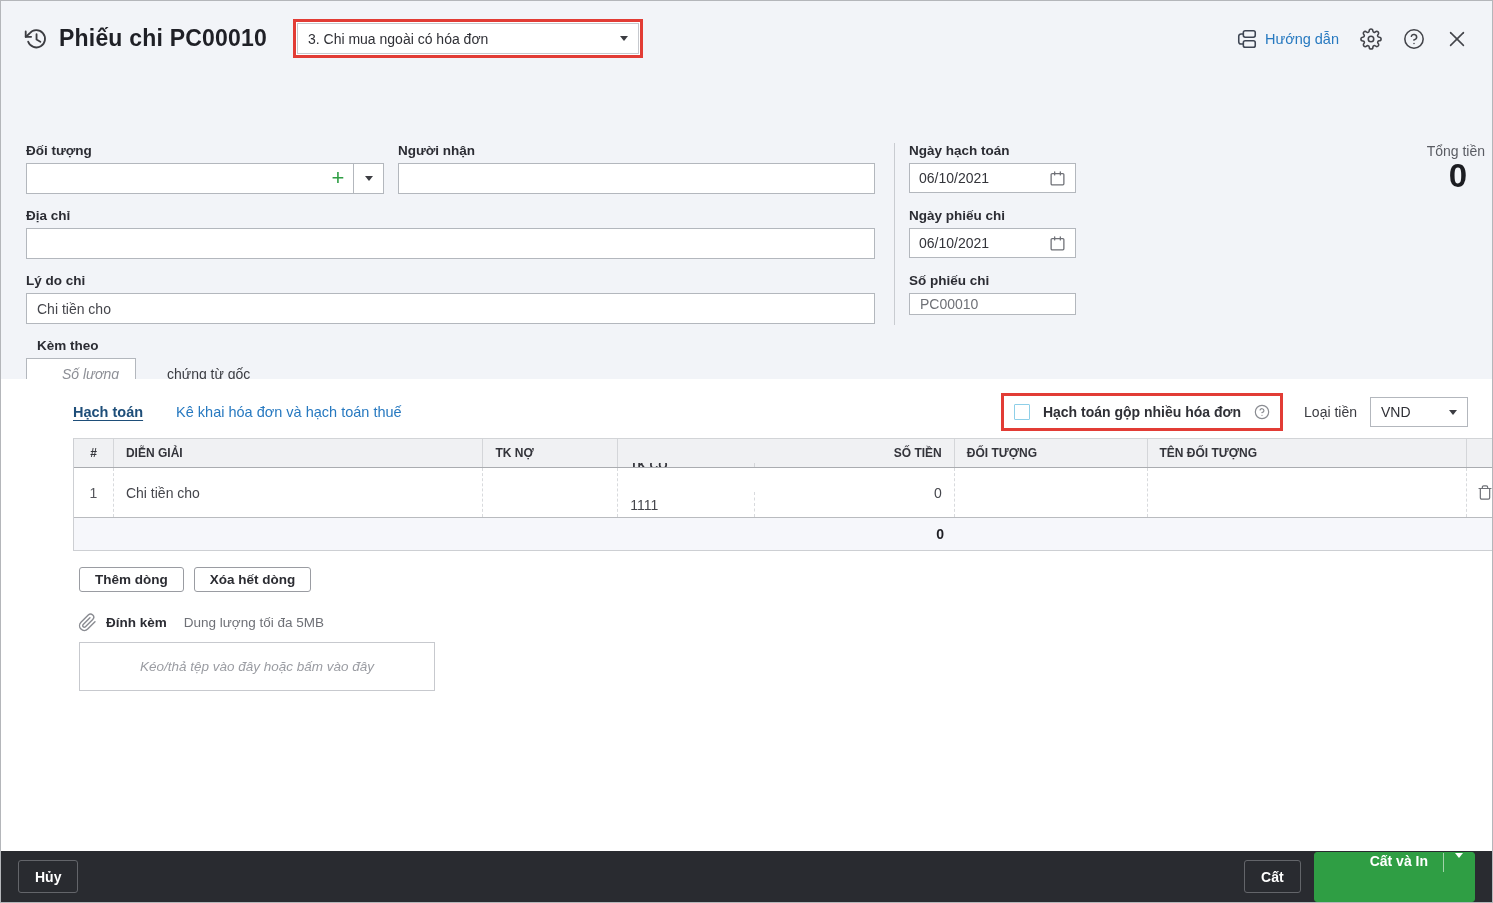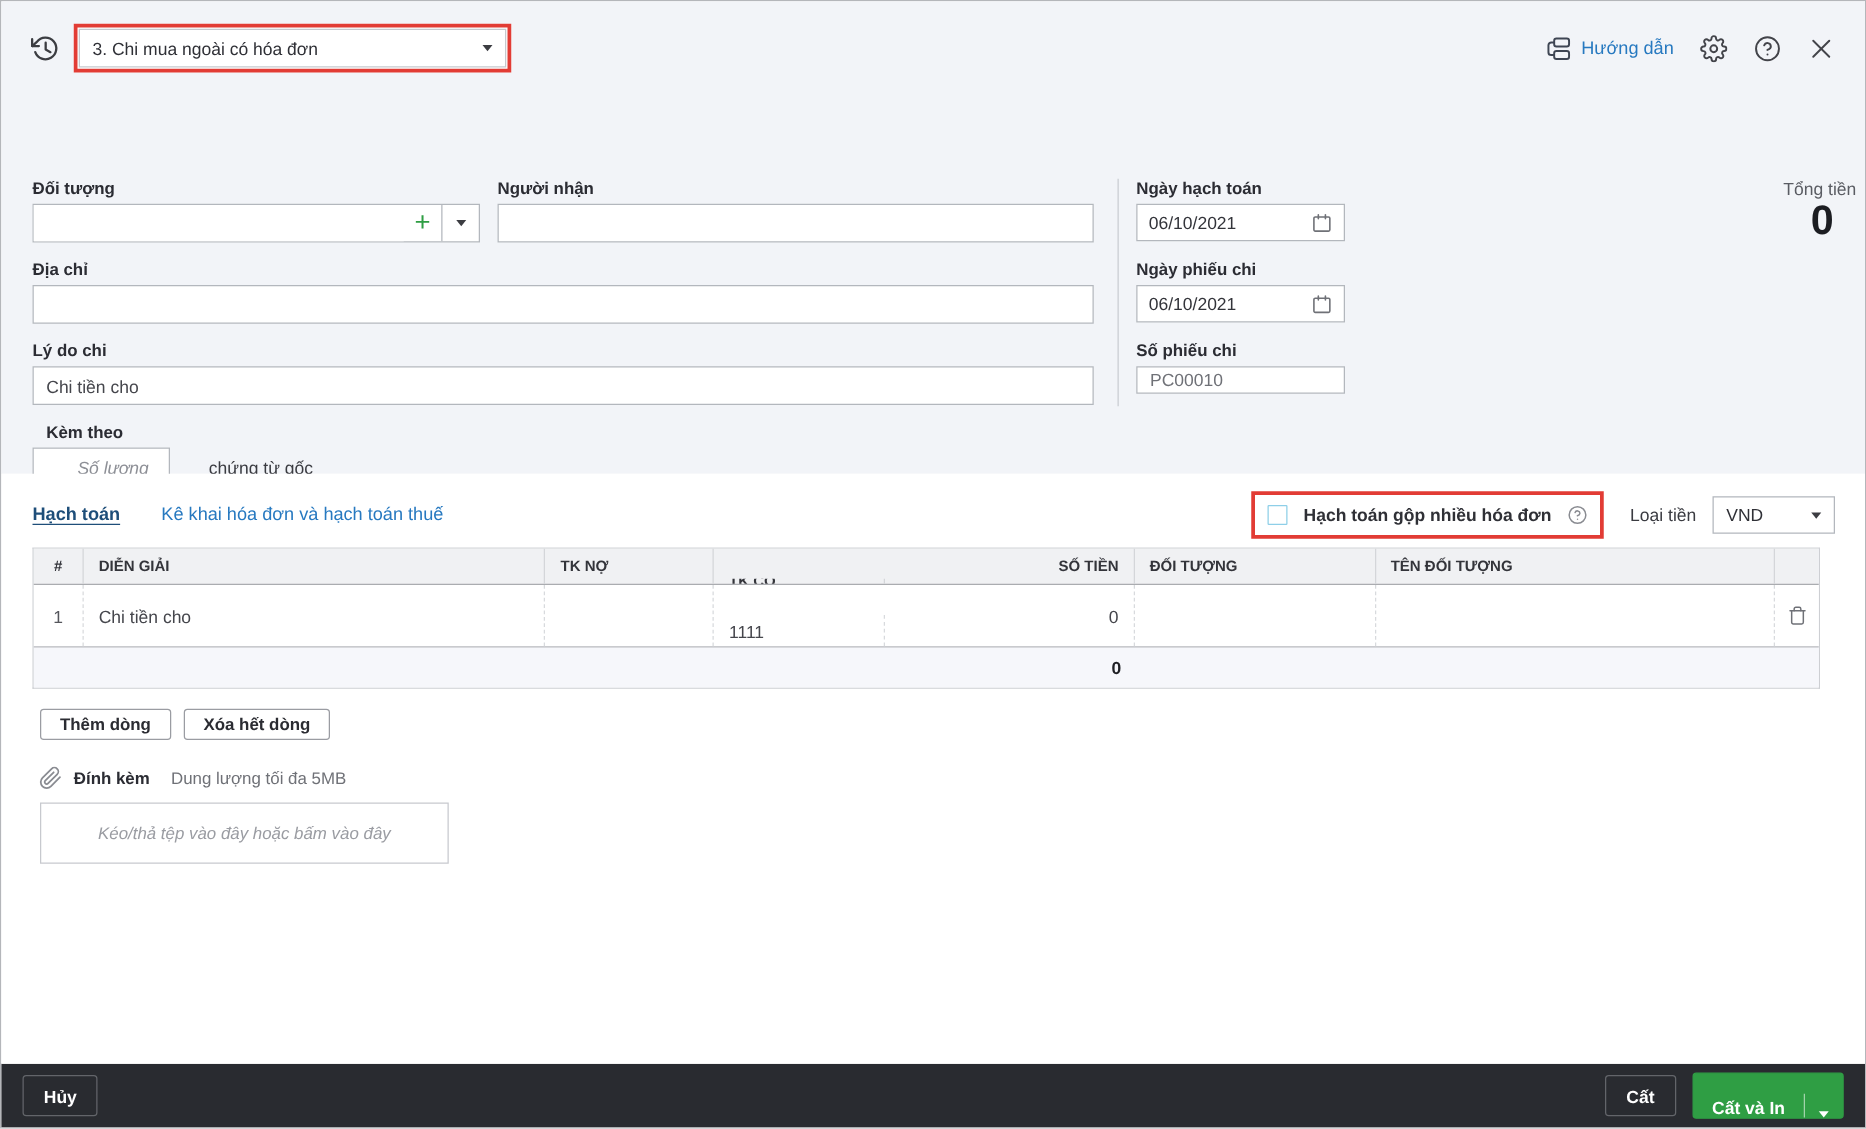--- a/index.html
+++ b/index.html
@@ -35,21 +35,21 @@
   .date-field { position:absolute; display:flex; align-items:center; background:#fff; border:1px solid #b3b7bd; height:30px; padding:0 9px; }
   .date-field .dval { flex:1; font-size:14px; color:#33343a; }
   .cal-ic { width:17px; height:17px; color:#6f7177; cursor:pointer; }
   .v-divider { position:absolute; left:893px; top:82px; height:182px; border-left:1px solid #c9ccd1; }
   .suffix-text { position:absolute; font-size:14px; color:#3a3b41; }
   .link-dots { color:var(--link-blue,#2779c0); font-weight:700; cursor:pointer; letter-spacing:1px; }
   .total-label { position:absolute; right:7px; top:82px; font-size:14px; color:#5a5c63; }
   .total-value { position:absolute; right:25px; top:96px; font-size:33px; font-weight:700; color:#1c1d22; }
 
   
-  .white-section { background:#fff; flex:1 1 auto; position:relative; }
+  .white-section { background:#fff; flex:1 1 auto; position:relative;padding-left:47px; }
   .tabs-row { display:flex; align-items:center; padding:14px 24px 0 25px; height:52px; }
   .tab { font-size:14.5px; cursor:pointer; margin-right:33px; white-space:nowrap; }
   .tab.active { color:#1e4e79; font-weight:700; text-decoration:underline; text-underline-offset:3px; }
   .tab.inactive { color:var(--link-blue,#2779c0); }
   .tabs-right { margin-left:auto; display:flex; align-items:center; }
   .annotation.cb-wrap { display:flex; align-items:center; padding:8px 10px; gap:13px; background:#fff; }
   .cb { width:16px; height:16px; appearance:none; -webkit-appearance:none; border:1px solid #8ecfe8; background:#fff; cursor:pointer; border-radius:1px; }
   .cb-label { font-size:14px; font-weight:600; color:#2f3036; white-space:nowrap; }
   .qmark { width:16px; height:16px; color:#8a8c92; cursor:pointer; }
   .currency-label { font-size:14px; color:#3a3b41; margin:0 13px 0 21px; white-space:nowrap; }
@@ -78,45 +78,46 @@
   .t-total .spacer1 { width:682px; }
   .t-total .tot-cell { width:200px; text-align:right; padding-right:12px; font-weight:700; color:#1e1f24; font-size:14px; }
 
   
   .row-actions { display:flex; gap:10px; margin:16px 0 0 31px; }
   .btn-outline { background:#fff; border:1px solid #9a9ca2; border-radius:3px; height:25px; padding:0 15px; font-size:13.5px; font-weight:700; color:#2b2c32; font-family:inherit; cursor:pointer; }
   .attach-row { display:flex; align-items:center; gap:9px; margin:21px 0 0 30px; }
   .clip-ic { width:19px; height:19px; color:#8a8c92; }
   .attach-label { font-size:13.5px; font-weight:700; color:#2b2c33; }
   .attach-hint { font-size:13.5px; color:#6f7177; margin-left:8px; }
-  .dropzone { margin:10px 0 0 31px; width:327px; height:49px; border:1px solid #c7c9ce; display:flex; align-items:center; justify-content:center; cursor:pointer; background:#fff; }
+  .dropzone { margin:10px 0 0 31px; width:356px; height:49px; border:1px solid #c7c9ce; display:flex; align-items:center; justify-content:center; cursor:pointer; background:#fff; }
   .dropzone-text { font-size:13.5px; font-style:italic; color:#9a9ca2; }
 
   
   .footer-bar { flex:0 0 51px; background:var(--footer-dark,#292b30); display:flex; align-items:center; padding:0 17px; }
   .btn-dark { background:transparent; border:1px solid #63656a; border-radius:3px; height:33px; padding:0 16px; color:#fff; font-size:14px; font-weight:700; font-family:inherit; cursor:pointer; }
   .footer-right { margin-left:auto; display:flex; align-items:center; gap:13px; }
-  .btn-green { display:flex; align-items:flex-end; background:var(--accent-green,#2f9e44); border:1px solid var(--accent-green,#2f9e44); border-radius:3px; height:37px; color:#fff; cursor:pointer; }
+  .btn-green { display:flex; align-items:flex-start; background:var(--accent-green,#2f9e44); border:1px solid var(--accent-green,#2f9e44); border-radius:3px; height:50px; color:#fff; cursor:pointer;padding-left:40px; }
   .btn-green .bg-label { padding:0 15px; font-size:14px; font-weight:700; }
   .btn-green .bg-sep { width:1px; height:19px; background:rgba(255,255,255,.55); }
   .btn-green .bg-caret { width:30px; display:flex; align-items:center; justify-content:center; }
   .btn-green .caret { border-top-color:#fff; }
 </style>
 </head>
 <body>
 
 <div class="window">
 
   <div class="top-section">
     <div class="header-row">
       <svg class="history-ic" viewBox="0 0 24 24" fill="none" stroke="currentColor" stroke-width="1.7" stroke-linecap="round" stroke-linejoin="round">
         <path d="M2.5 5v5h5"></path>
           <path d="M4.8 14.5a8 8 0 1 0 1.2-7.6L2.5 10"></path>
           <polyline points="12.5 7.5 12.5 12.5 16 14.5"></polyline>
       </svg>
+      <div class="page-title">Phiếu chi PC00010</div>
       <div class="annotation dd-wrap">
         <div class="select">
           <span class="sel-text">3. Chi mua ngoài có hóa đơn</span>
           <span class="caret"></span>
         </div>
       </div>
       <div class="header-right">
         <div class="guide">
           <svg class="guide-ic" viewBox="0 0 24 24" fill="none" stroke="currentColor" stroke-width="1.7" stroke-linecap="round" stroke-linejoin="round">
             <rect x="8" y="3" width="13" height="7" rx="2"></rect>

